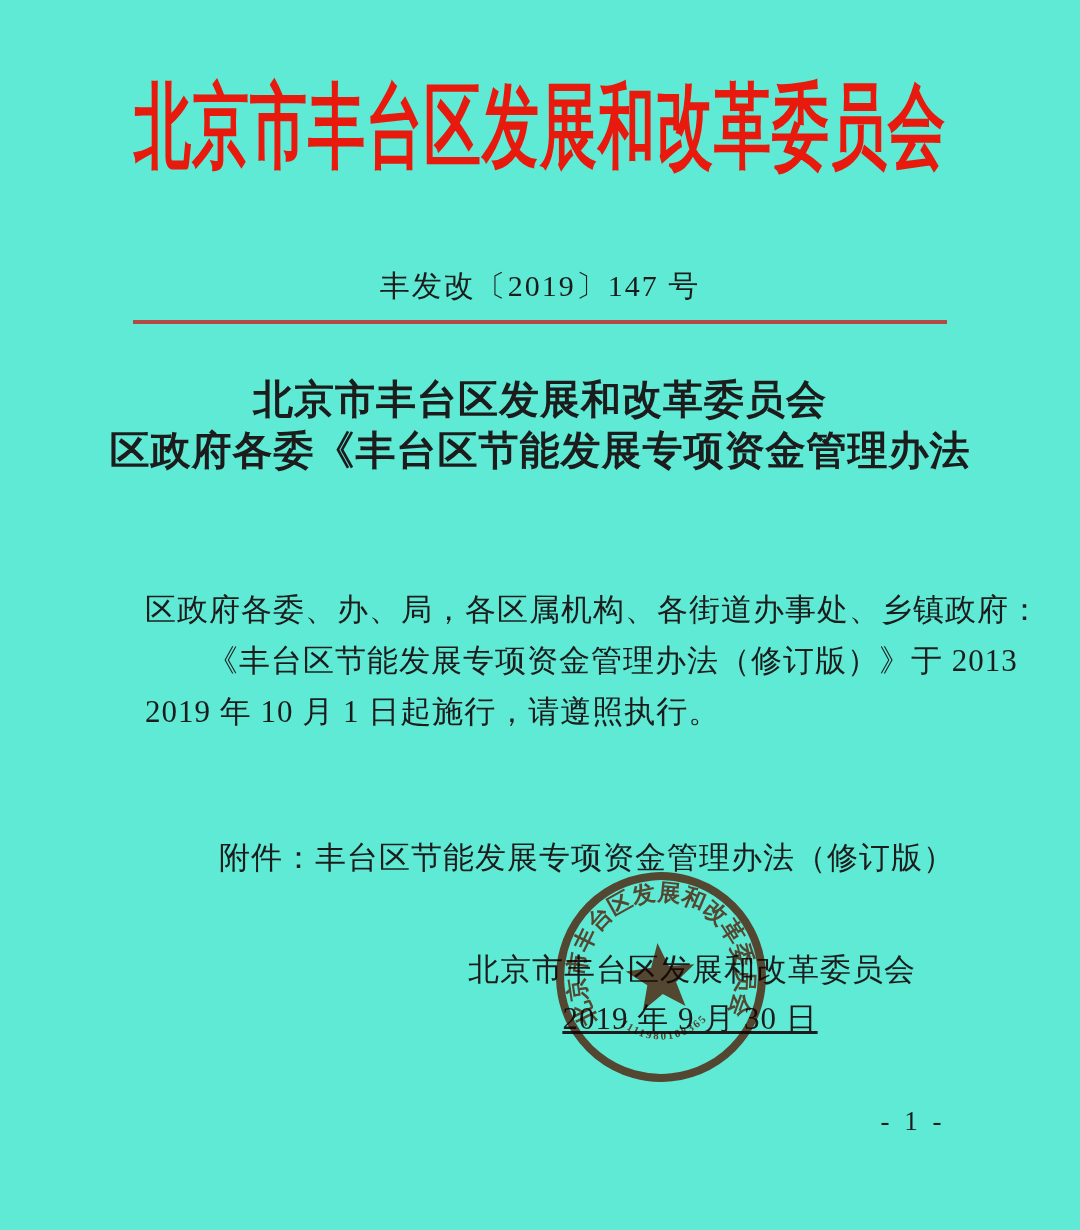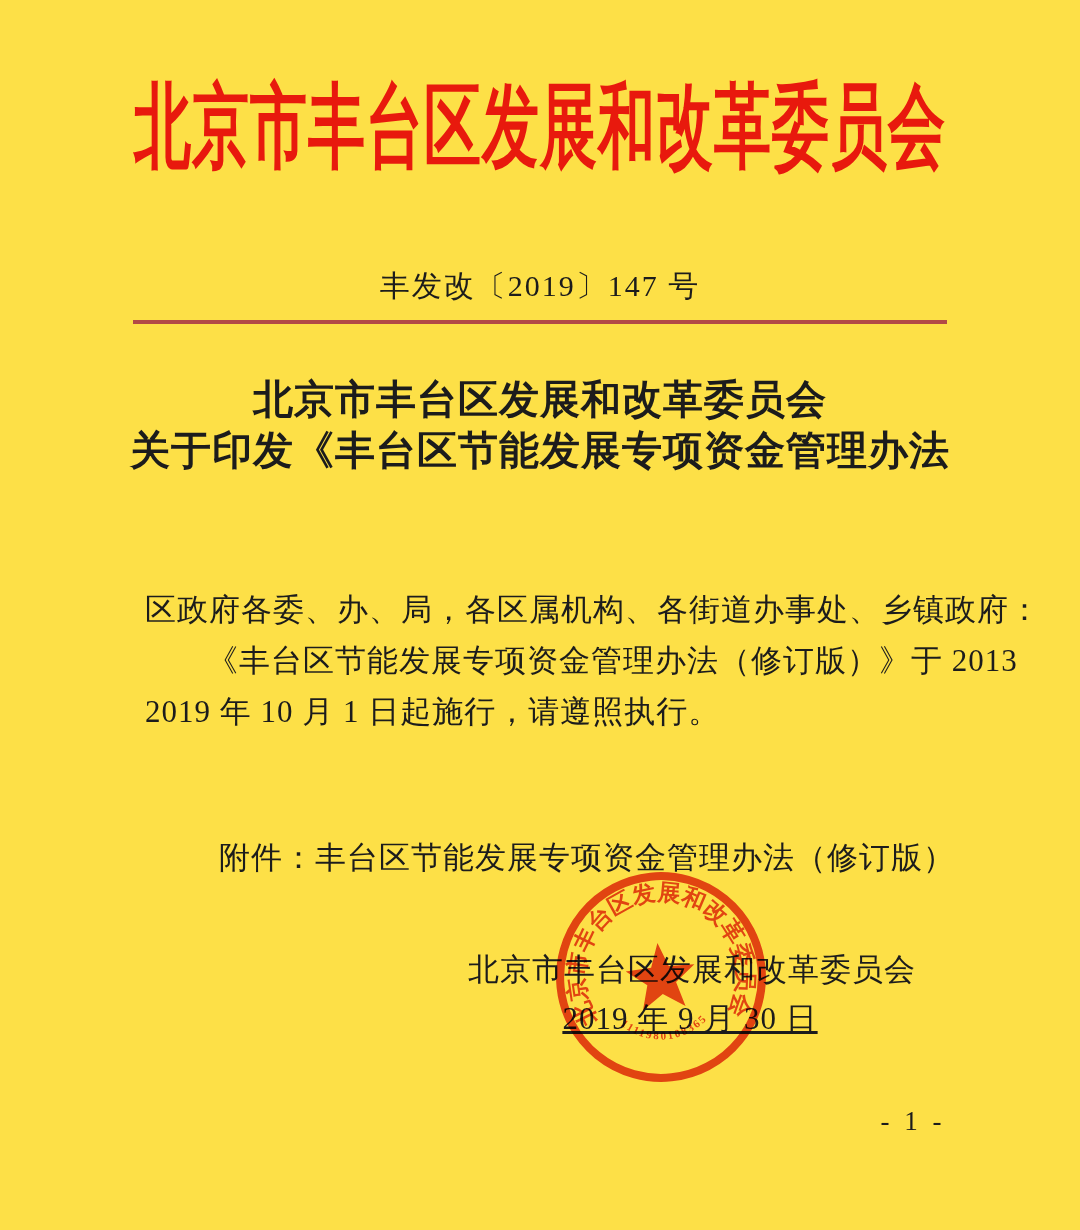--- a/index.html
+++ b/index.html
@@ -4,21 +4,21 @@
 <style>
   html, body {
     margin: 0;
     padding: 0;
     background: #ffffff;
   }
   .page {
     position: relative;
     width: 1080px;
     height: 1230px;
-    background: #fde047;
+    background: #5eead4;
     overflow: hidden;
     font-family: "Liberation Serif", "DejaVu Serif", serif;
     color: var(--text-color, #1c1c1c);
   }
   .red-header {
     position: absolute;
     top: 66px;
     left: 0;
     width: 1080px;
     text-align: center;
@@ -138,21 +138,21 @@
 <div class="page">
 
   <div class="red-header">北京市丰台区发展和改革委员会</div>
 
   <div class="doc-number">丰发改〔2019〕147 号</div>
 
   <div class="red-rule"></div>
 
   <div class="doc-title">
     <div>北京市丰台区发展和改革委员会</div>
-    <div>关于印发《丰台区节能发展专项资金管理办法</div>
+    <div>区政府各委《丰台区节能发展专项资金管理办法</div>
   </div>
 
   <div class="body-text">
     <p class="body-line">区政府各委、办、局，各区属机构、各街道办事处、乡镇政府：</p>
     <p class="body-line indent">《丰台区节能发展专项资金管理办法（修订版）》于 2013</p>
     <p class="body-line">2019 年 10 月 1 日起施行，请遵照执行。</p>
   </div>
 
   <p class="attachment">附件：丰台区节能发展专项资金管理办法（修订版）</p>
 

